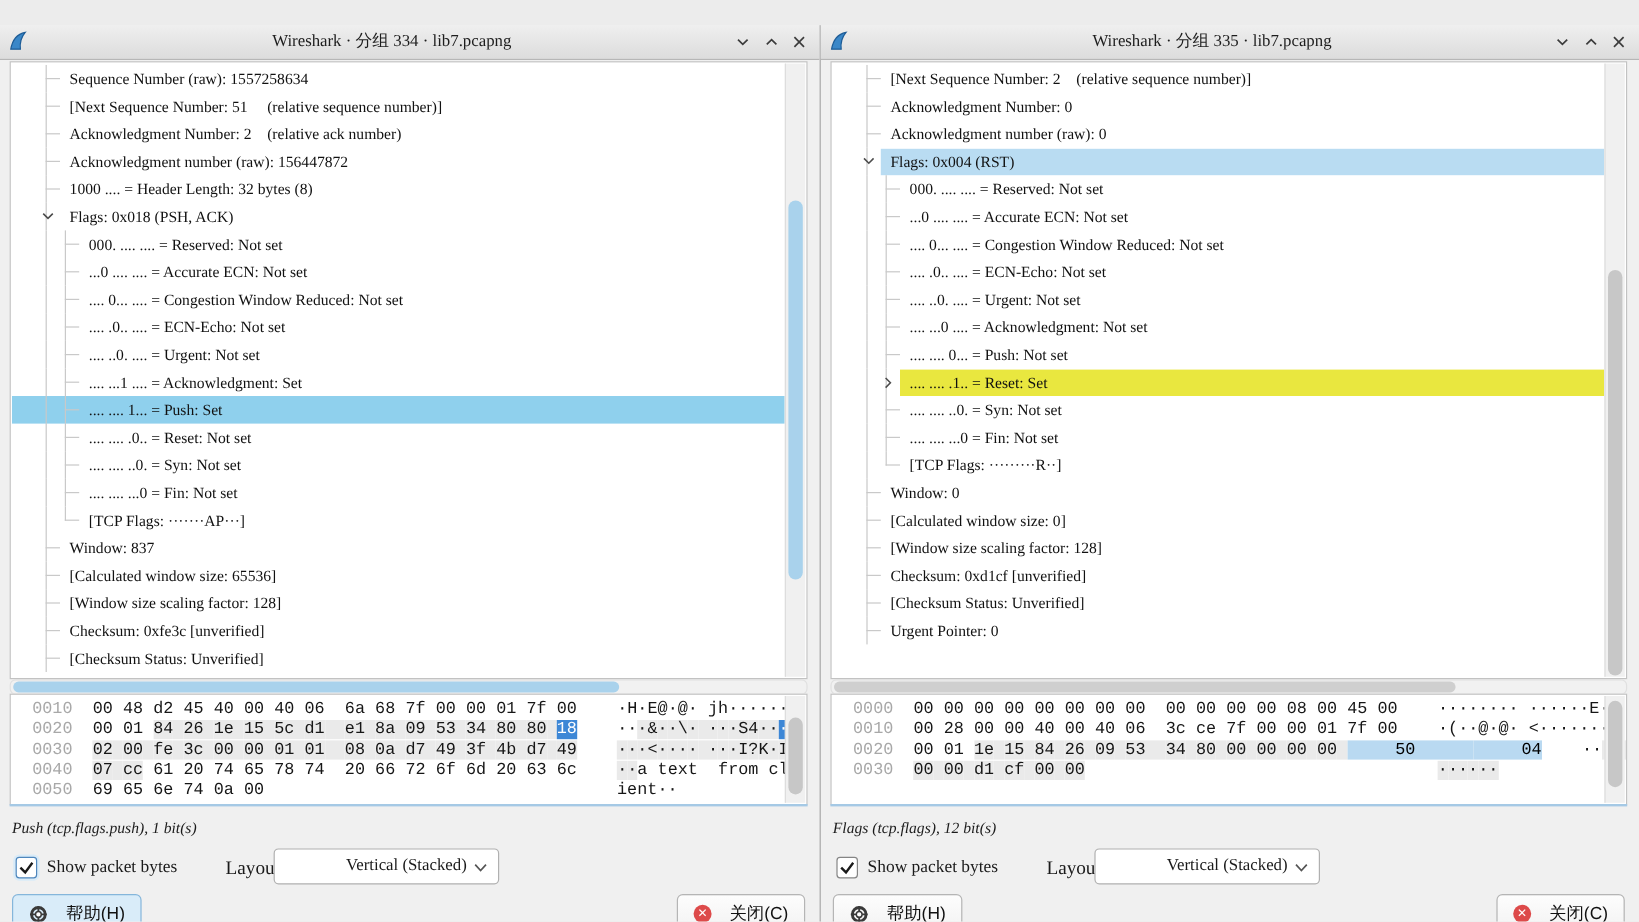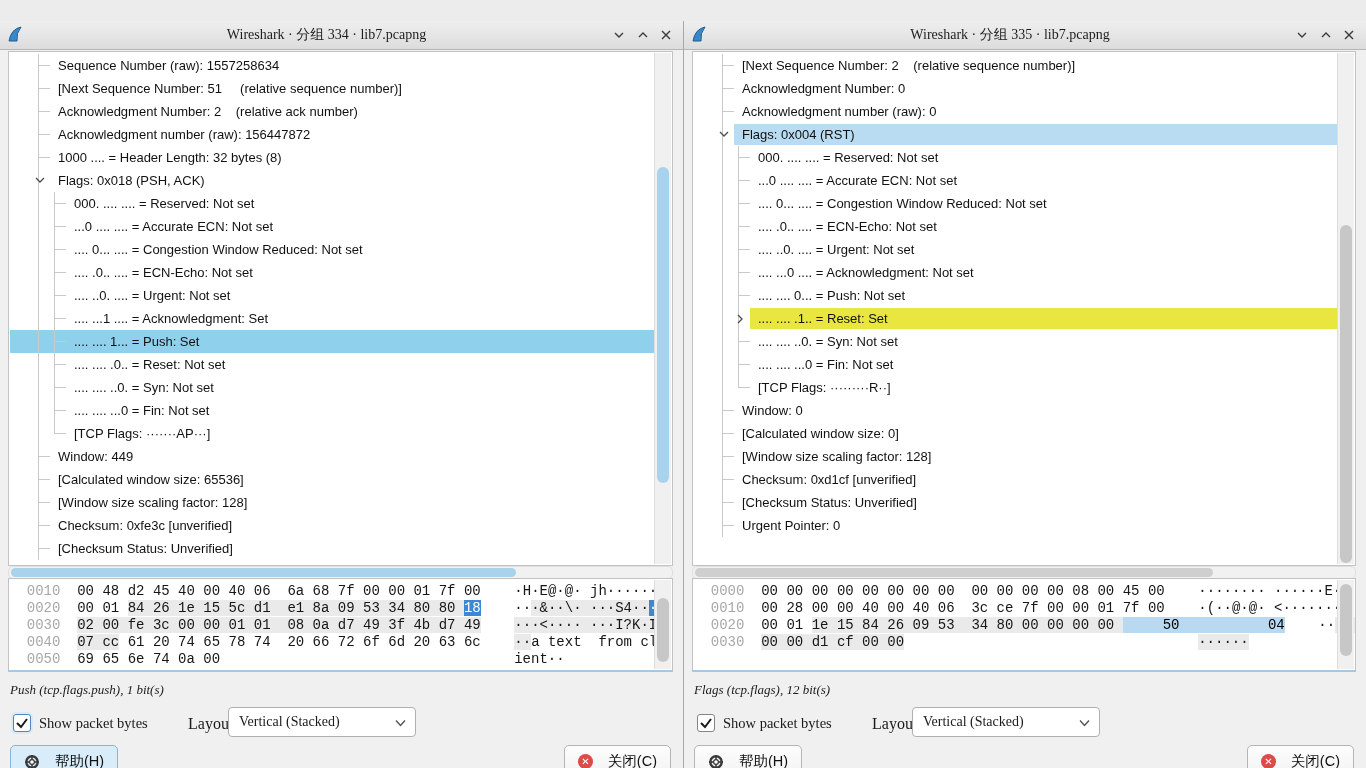--- a/index.html
+++ b/index.html
@@ -17,21 +17,21 @@
   .wsicon{position:absolute;left:6px;top:4px;width:20px;height:20px;}
   .wc{position:absolute;top:0;height:28px;width:25px;display:flex;align-items:center;
       justify-content:center;cursor:default;}
   .wc.min{right:52px}.wc.max{right:28px}.wc.cls{right:5px}
 
   
   .treepane{position:absolute;left:8px;right:10px;top:30px;height:513px;background:#fff;
             border:1px solid #c2c2c2;overflow:hidden;}
   .trows{position:absolute;left:1px;top:2px;right:18px;bottom:1px;overflow:hidden;}
   .trow{position:relative;height:23px;display:flex;align-items:center;white-space:pre;
-        font-family:Liberation Sans, sans-serif;font-size:13px;color:#111;justify-content:center;}
+        font-family:Liberation Serif, serif;font-size:13px;color:#111;justify-content:center;}
   .sp0{position:absolute;left:28px;top:0;bottom:0;width:1px;background:#c9c9c9;}
   .sp1{position:absolute;left:44px;top:0;bottom:0;width:1px;background:#c9c9c9;}
   .sp1.half{bottom:50%;}
   .dash{position:absolute;top:11px;height:1px;width:12px;background:#c9c9c9;}
   .dash.d0{left:28px}.dash.d1{left:44px}
   .exp{position:absolute;top:0;width:16px;height:23px;display:flex;align-items:center;
        justify-content:center;color:#4c4c4c;}
   .exp.at0{left:22px}.exp.at1{left:38px}
   .tlabel{flex:1;margin-left:40px;padding:3px 6px 3px 8px;}
   .lvl1 .tlabel{margin-left:56px;}
@@ -67,21 +67,21 @@
 
   
   .status{position:absolute;left:10px;top:661px;font-style:italic;font-size:13px;color:#1b1b1b;}
   .cb{position:absolute;left:13px;top:693px;width:16px;height:16px;background:#fff;
       border:1px solid #858585;border-radius:3px;display:flex;align-items:center;justify-content:center;}
   .win-l .cb{border-color:#4f87bd;box-shadow:0 0 0 2px #d9ebf8;}
   .cblabel{position:absolute;left:39px;top:694px;font-size:14.5px;}
   .laylabel{position:absolute;left:188px;top:694px;font-size:16px;}
   .combo{position:absolute;left:228px;top:686px;width:188px;height:30px;background:#fff;
          border:1px solid #b0b0b0;border-radius:4px;box-sizing:border-box;display:flex;
-         align-items:center;padding:0 26px 0 10px;font-size:14px;}
+         align-items:center;padding:0 26px 0 10px;font-size:14px;justify-content:flex-end;}
   .combo svg{position:absolute;right:9px;top:11px;}
   .pbtn{position:absolute;top:724px;height:33px;box-sizing:border-box;border:1px solid #b5b5b5;
         border-radius:5px;background:linear-gradient(#fdfdfd,#f2f2f2);display:flex;
         align-items:center;gap:15px;padding:0 13px;font-size:14.5px;color:#111;}
   .pbtn.help{left:10px;}
   .win-l .pbtn.help{background:#d9ecf9;border-color:#85b6db;}
   .pbtn.close{right:12px;}
   .closeicon{width:15px;height:15px;border-radius:50%;background:#dd4a4a;color:#fff;
              font-size:10px;line-height:15px;text-align:center;
              font-family:"DejaVu Sans",sans-serif;font-weight:bold;}
@@ -129,21 +129,21 @@
           <div class="trow lvl1"><span class="sp0"></span><span class="sp1"></span><span class="dash d1"></span><span class="tlabel">...0 .... .... = Accurate ECN: Not set</span></div>
           <div class="trow lvl1"><span class="sp0"></span><span class="sp1"></span><span class="dash d1"></span><span class="tlabel">.... 0... .... = Congestion Window Reduced: Not set</span></div>
           <div class="trow lvl1"><span class="sp0"></span><span class="sp1"></span><span class="dash d1"></span><span class="tlabel">.... .0.. .... = ECN-Echo: Not set</span></div>
           <div class="trow lvl1"><span class="sp0"></span><span class="sp1"></span><span class="dash d1"></span><span class="tlabel">.... ..0. .... = Urgent: Not set</span></div>
           <div class="trow lvl1"><span class="sp0"></span><span class="sp1"></span><span class="dash d1"></span><span class="tlabel">.... ...1 .... = Acknowledgment: Set</span></div>
           <div class="trow lvl1 h-active"><span class="sp0"></span><span class="sp1"></span><span class="dash d1"></span><span class="tlabel">.... .... 1... = Push: Set</span></div>
           <div class="trow lvl1"><span class="sp0"></span><span class="sp1"></span><span class="dash d1"></span><span class="tlabel">.... .... .0.. = Reset: Not set</span></div>
           <div class="trow lvl1"><span class="sp0"></span><span class="sp1"></span><span class="dash d1"></span><span class="tlabel">.... .... ..0. = Syn: Not set</span></div>
           <div class="trow lvl1"><span class="sp0"></span><span class="sp1"></span><span class="dash d1"></span><span class="tlabel">.... .... ...0 = Fin: Not set</span></div>
           <div class="trow lvl1"><span class="sp0"></span><span class="sp1 half"></span><span class="dash d1"></span><span class="tlabel">[TCP Flags: ·······AP···]</span></div>
-          <div class="trow lvl0"><span class="sp0"></span><span class="dash d0"></span><span class="tlabel">Window: 449</span></div>
+          <div class="trow lvl0"><span class="sp0"></span><span class="dash d0"></span><span class="tlabel">Window: 837</span></div>
           <div class="trow lvl0"><span class="sp0"></span><span class="dash d0"></span><span class="tlabel">[Calculated window size: 65536]</span></div>
           <div class="trow lvl0"><span class="sp0"></span><span class="dash d0"></span><span class="tlabel">[Window size scaling factor: 128]</span></div>
           <div class="trow lvl0"><span class="sp0"></span><span class="dash d0"></span><span class="tlabel">Checksum: 0xfe3c [unverified]</span></div>
           <div class="trow lvl0"><span class="sp0"></span><span class="dash d0"></span><span class="tlabel">[Checksum Status: Unverified]</span></div>
         </div>
       <div class="tvscroll">
           <div class="vthumb tvthumb"></div>
         </div>
     </div>
     <div class="hscroll">

